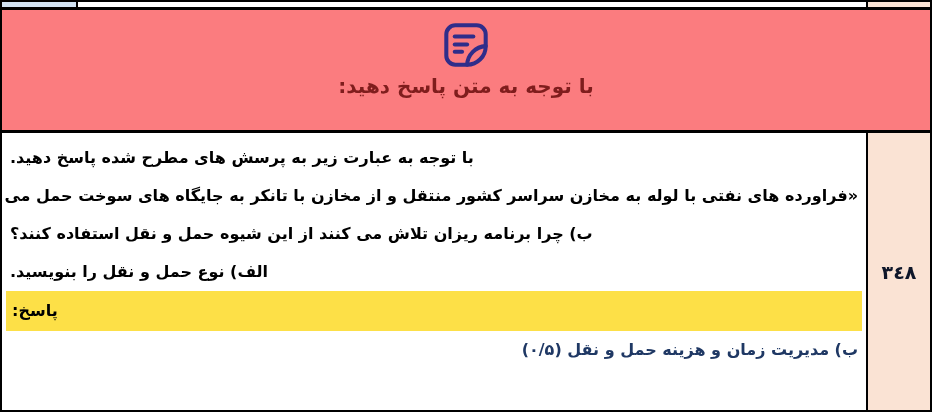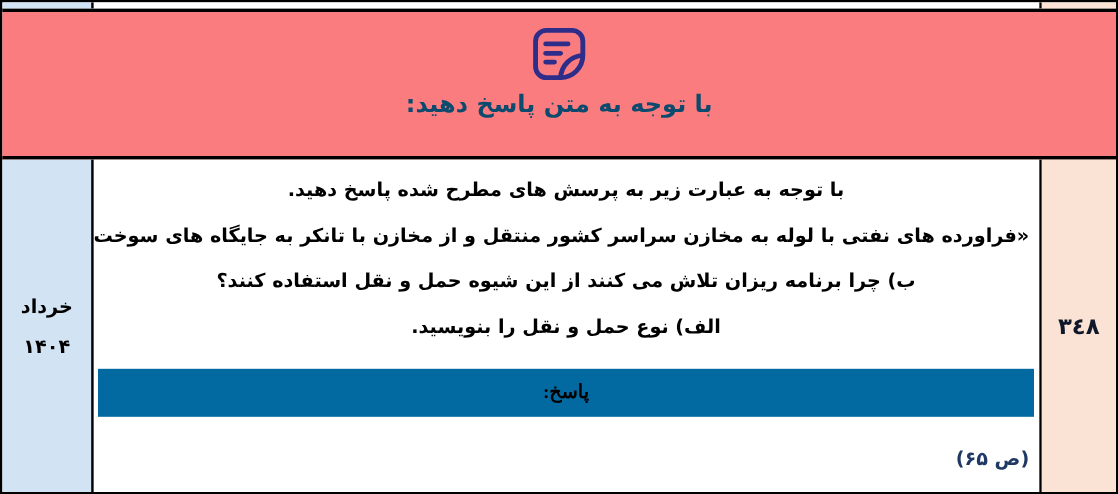--- a/index.html
+++ b/index.html
@@ -26,49 +26,48 @@
     height: 123px; border-bottom: 3px solid #000;
     background: #FB7C7F;
     display: flex; flex-direction: column; align-items: center;
     flex-shrink: 0;
   }
   .band .icon-wrap { margin-top: 7px; line-height: 0; }
   .band-title {
     margin-top: 1px;
     direction: rtl;
     font-weight: bold; font-size: 20px;
-    color: #0c4a6e;
+    color: #7f1d1d;
   }
 
   
   .qrow { flex: 1; display: flex; min-height: 0; }
   .num-col {
     width: 64px; background: #FAE3D4; border-left: 2px solid #000;
     display: flex; align-items: center; justify-content: center;
     font-weight: bold; font-size: 19px; color: #0f172a;
   }
   .date-col {
     width: 76px; background: #D2E3F3; border-right: 2px solid #000;
     display: flex; flex-direction: column; align-items: center; justify-content: center;
     gap: 14px; font-weight: bold; font-size: 16px; color: #000;
   }
   .main-col {
     flex: 1; background: #fff;
     padding: 6px 8px 0 8px;
-    direction: rtl; text-align: center;
+    direction: rtl; text-align: left;
     font-weight: bold; font-size: 16px; color: #000;
     overflow: hidden;
   }
   .qline { height: 38px; line-height: 38px; white-space: nowrap; }
   .answer-band {
     height: 40px; line-height: 40px;
-    background: #0369a1;
-    margin: 16px -4px; padding: 0 6px;
+    background: #fde047;
+    margin: 0 -4px; padding: 0 6px;
     white-space: nowrap;
-    font-family: Liberation Serif, serif;
   }
   .aline {
     height: 38px; line-height: 38px;
     color: #1F3864; white-space: nowrap;
     display: flex; align-items: center; gap: 95px;
   }
 </style>
 </head>
 <body>
 
@@ -105,23 +104,19 @@
       <div class="qline">با توجه به عبارت زیر به پرسش های مطرح شده پاسخ دهید.</div>
       <div class="qline">«فراورده های نفتی با لوله به مخازن سراسر کشور منتقل و از مخازن با تانکر به جایگاه های سوخت حمل می شوند.»</div>
       <div class="qline">ب) چرا برنامه ریزان تلاش می کنند از این شیوه حمل و نقل استفاده کنند؟</div>
       <div class="qline">الف) نوع حمل و نقل را بنویسید.</div>
 
       <div class="answer-band">
         <span>پاسخ:</span>
       </div>
 
       <div class="aline">
-        <span>(ص ۶۵)</span>
+        <span>ب) مدیریت زمان و هزینه حمل و نقل (۰/۵)</span>
       </div>
     </div>
 
-    <div class="date-col">
-      <div>خرداد</div>
-      <div>۱۴۰۴</div>
-    </div>
 
   </div>
 </div>
 
 </body></html>

